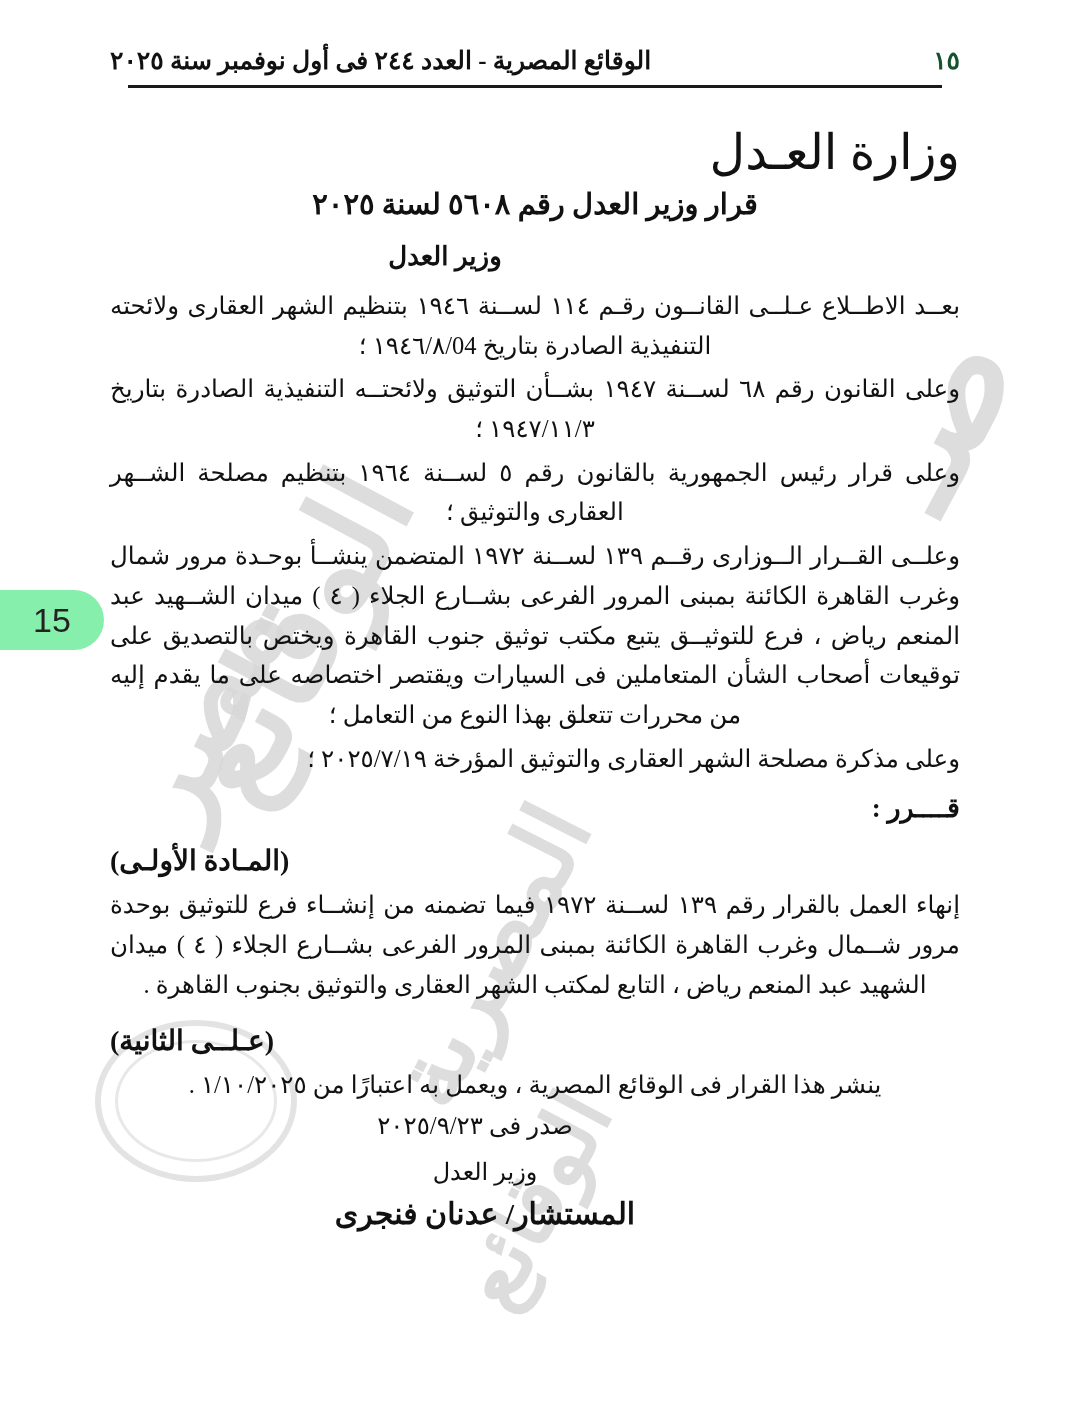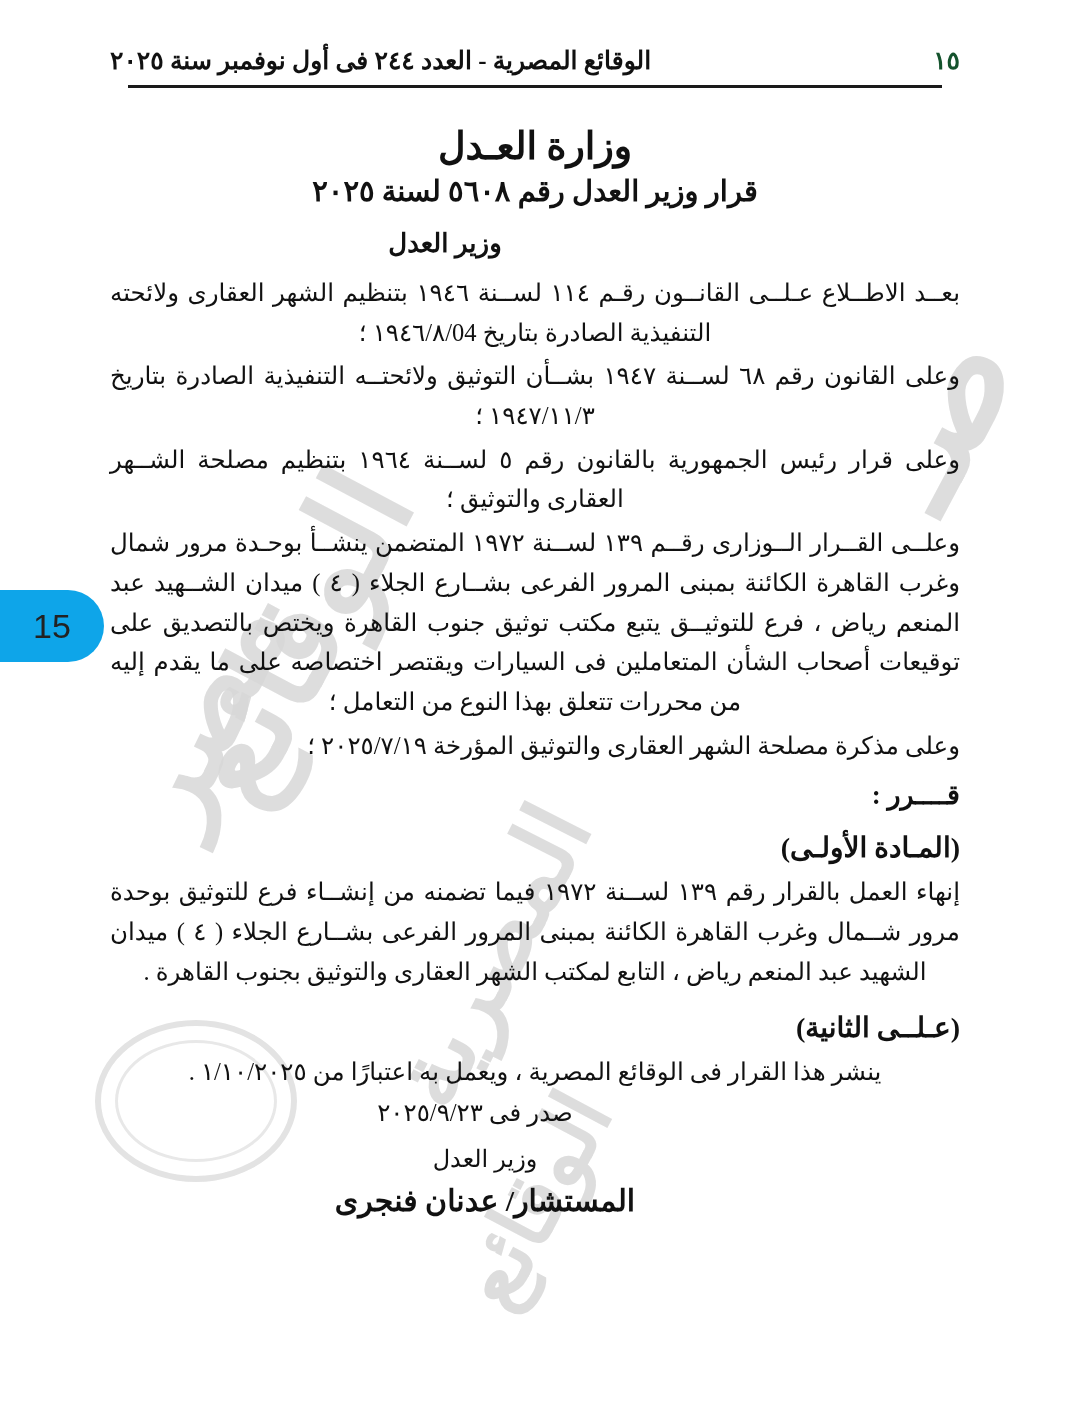--- a/index.html
+++ b/index.html
@@ -54,22 +54,22 @@
     border-radius: 50%;
     border: 3px solid #e6e6e6;
   }
 
   
   .gutter-page {
     position: absolute;
     left: 0;
     top: 590px;
     width: 104px;
-    height: 72px;
-    background: #0ea5e9;
+    height: 60px;
+    background: #86efac;
     border-radius: 0 36px 36px 0;
     display: flex;
     align-items: center;
     justify-content: center;
     font-family: "Liberation Sans", sans-serif;
     font-size: 34px;
     color: #222;
     z-index: 3;
   }
 
@@ -98,23 +98,23 @@
     font-weight: bold;
     color: #14532d;
     padding-left: 28px;
   }
   .rule {
     margin: 10px 18px 0 18px;
     border-bottom: 3px solid #1a1a1a;
   }
 
   h1.ministry {
-    text-align: center;
-    font-size: 38px;
-    font-weight: bold;
+    text-align: right;
+    font-size: 49px;
+    font-weight: normal;
     margin: 36px 0 6px 0;
     letter-spacing: 1px;
   }
   h2.decree-title {
     text-align: center;
     font-size: 29px;
     font-weight: bold;
     margin: 6px 0 20px 0;
     font-family: Liberation Serif, serif;
   }
@@ -136,21 +136,21 @@
   }
   p.body.last-right { text-align-last: right; }
 
   .qarar {
     font-size: 27px;
     font-weight: bold;
     letter-spacing: 6px;
     margin: 14px 0 6px 0;
   }
   .article-head {
-    text-align: right;
+    text-align: left;
     font-size: 28px;
     font-weight: bold;
     margin: 20px 0 8px 0;
   }
   .date-line {
     text-align: center;
     font-size: 24.5px;
     margin: 6px 0 2px 0;
     padding-right: 120px;
   }

